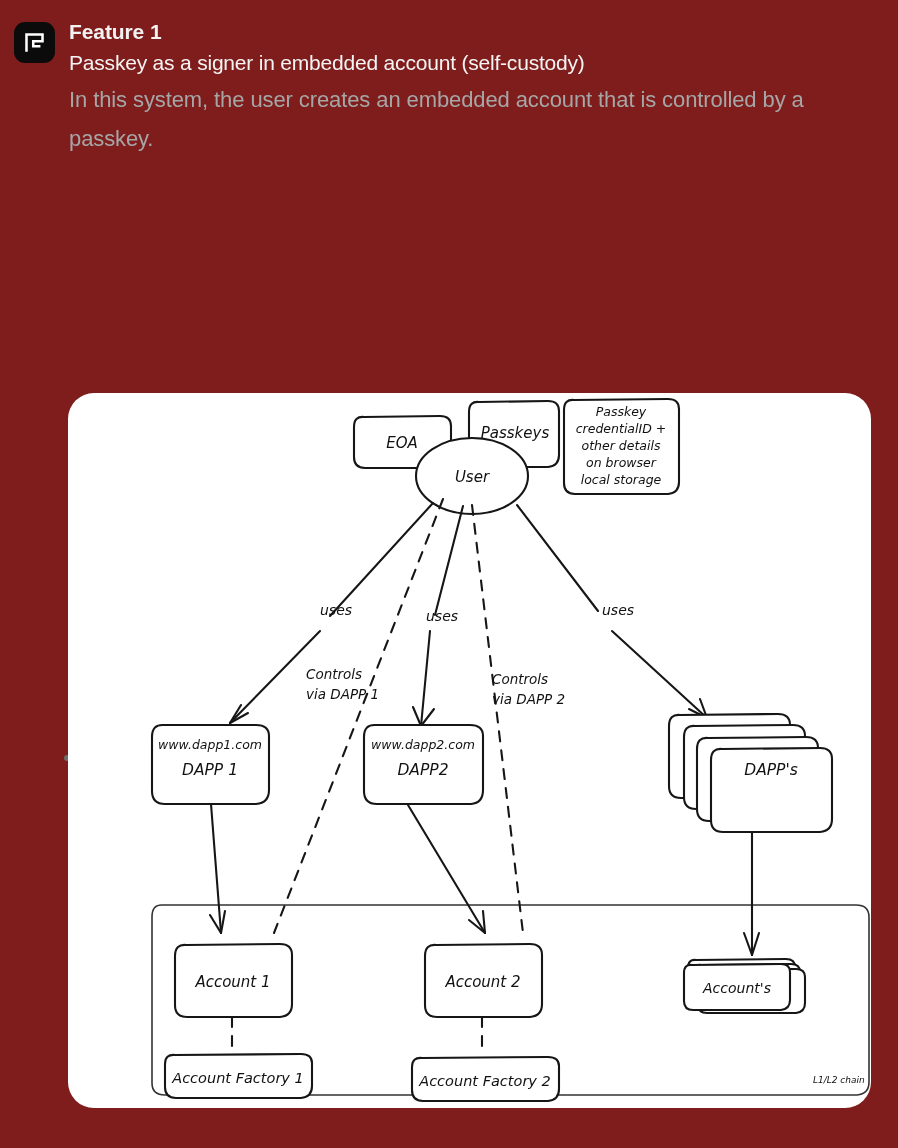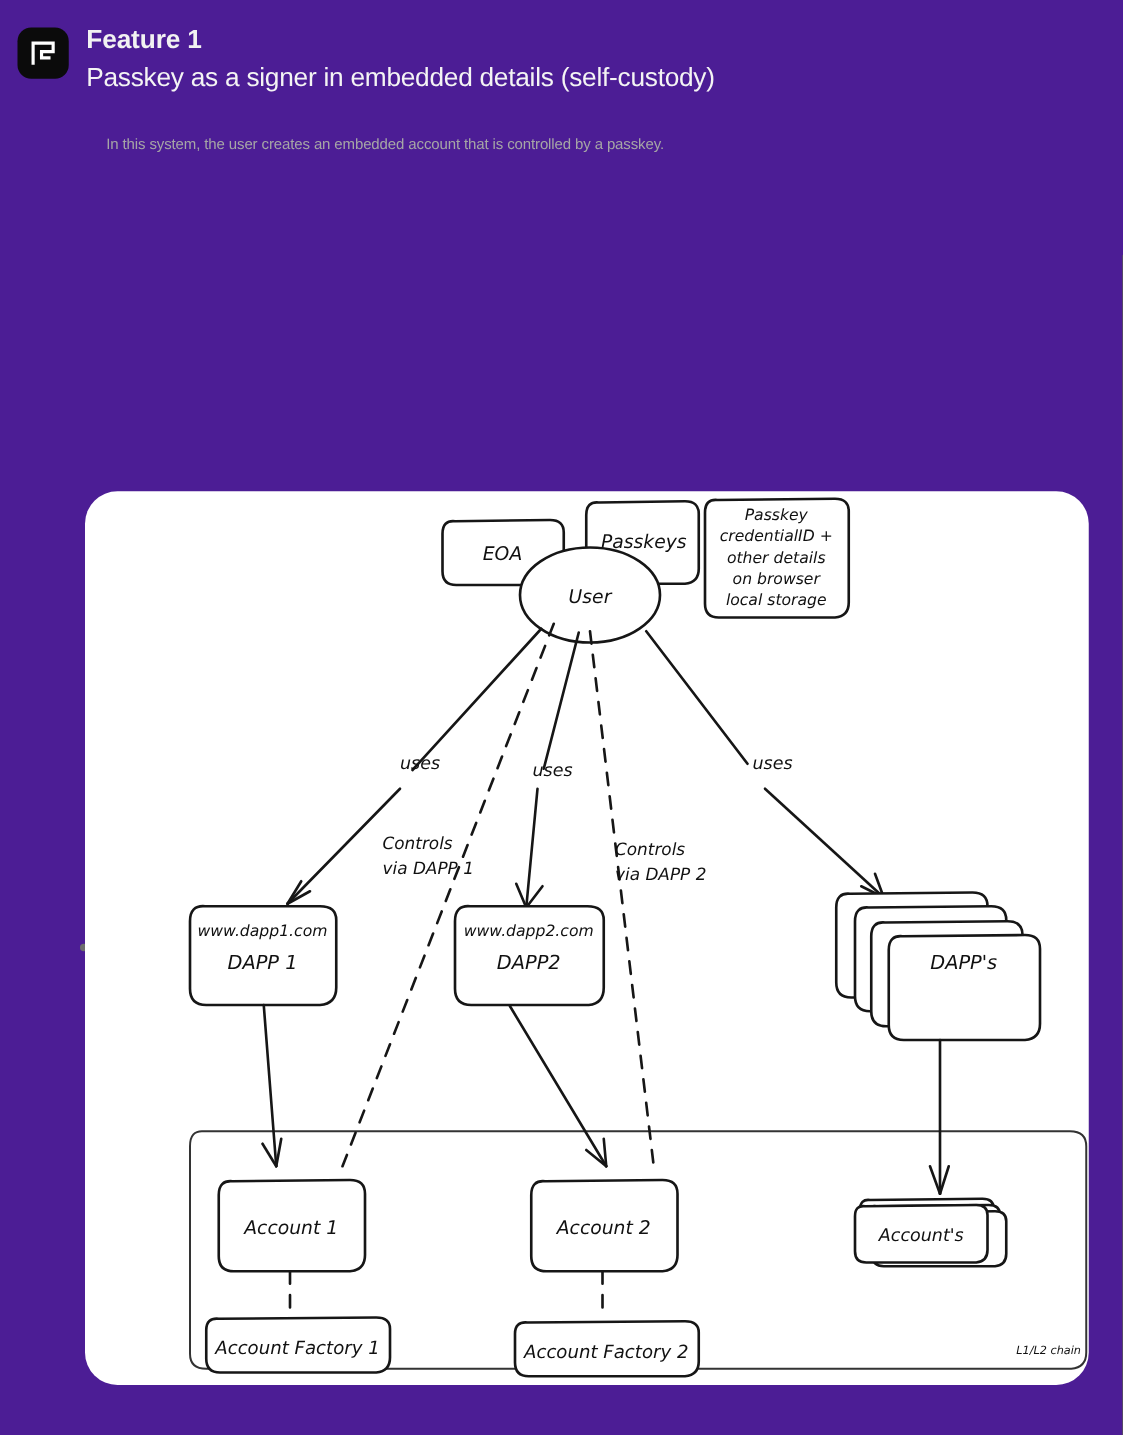--- a/index.html
+++ b/index.html
@@ -11,21 +11,21 @@
     width: 898px;
     height: 1148px;
     overflow: hidden;
     font-family: "Liberation Sans", sans-serif;
   }
 
   .page {
     position: relative;
     width: 898px;
     height: 1148px;
-    background: #4c1d95;
+    background: #7f1d1d;
   }
 
   
   .header {
     position: absolute;
     left: 0; top: 0;
     width: 898px;
     padding: 18px 28px 0 14px;
     display: flex;
     align-items: flex-start;
@@ -59,25 +59,25 @@
     color: #f4f4f4;
     font-size: 21px;
     font-weight: normal;
     line-height: 34px;
     letter-spacing: -0.2px;
     margin: 0;
   }
 
   .feature-desc {
     color: #a6a6a6;
-    font-size: 12px;
+    font-size: 22px;
     font-weight: normal;
     line-height: 39px;
     letter-spacing: -0.1px;
-    margin: 16px;
+    margin: 0;
     max-width: 800px;
   }
 
   .feature-desc.second { margin-top: 34px; }
 
   
   .diagram-card {
     position: absolute;
     left: 68px;
     top: 393px;
@@ -108,21 +108,21 @@
   <div class="header">
 
     <div class="app-badge">
       <svg width="27" height="27" viewBox="0 0 32 32" aria-hidden="true">
         <path d="M5 5 H27 V16 H16 V19 H23 V22 H13 V13 H24 V8 H8 V27 H5 Z" fill="#ffffff"></path>
       </svg>
     </div>
 
     <div class="header-text">
       <p class="feature-label">Feature 1</p>
-      <p class="feature-title">Passkey as a signer in embedded details (self-custody)</p>
+      <p class="feature-title">Passkey as a signer in embedded account (self-custody)</p>
       <p class="feature-desc">In this system, the user creates an embedded account that is controlled by a passkey.</p>
     </div>
 
   </div>
 
   <div class="left-handle"></div>
 
   <div class="diagram-card">
     <svg width="803" height="715" viewBox="0 0 803 715" xmlns="http://www.w3.org/2000/svg">
       <defs>

